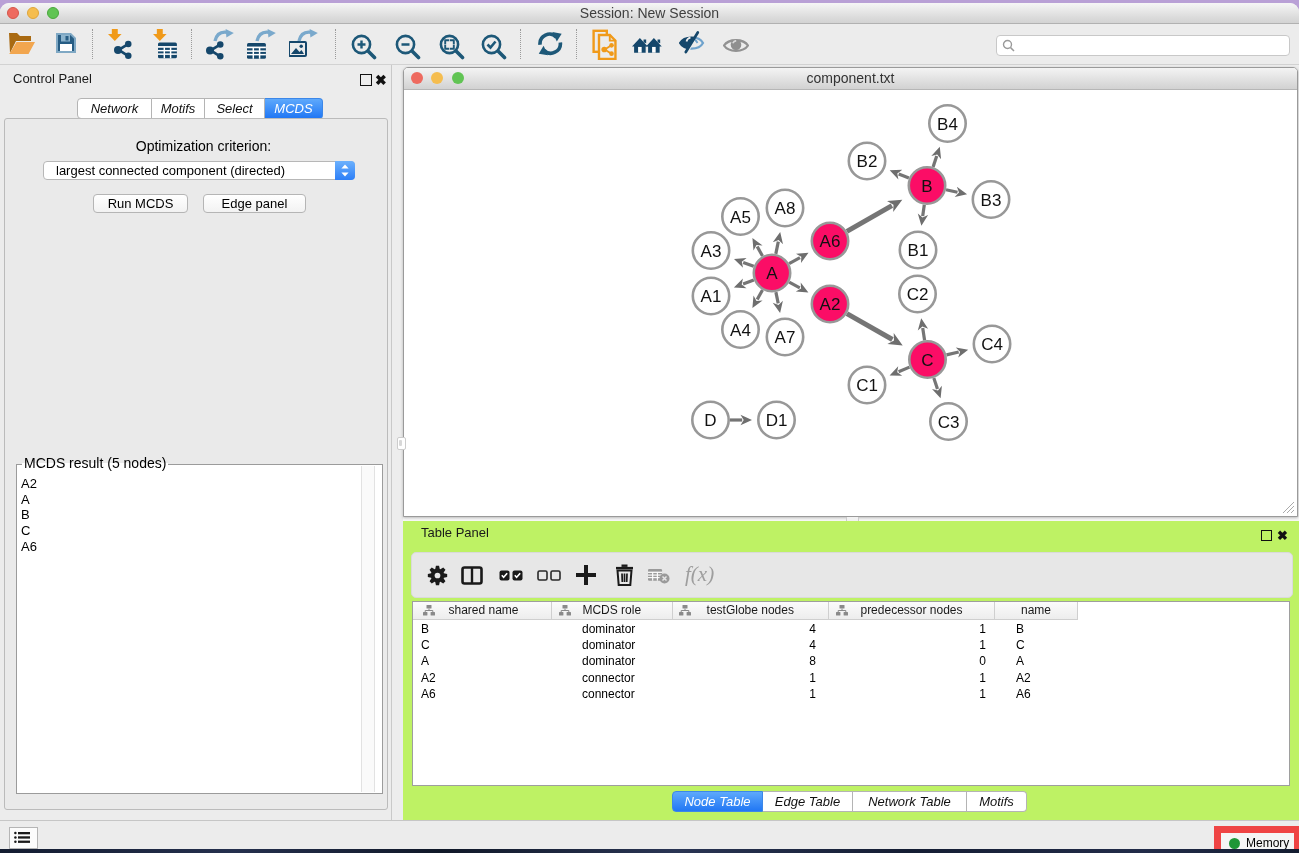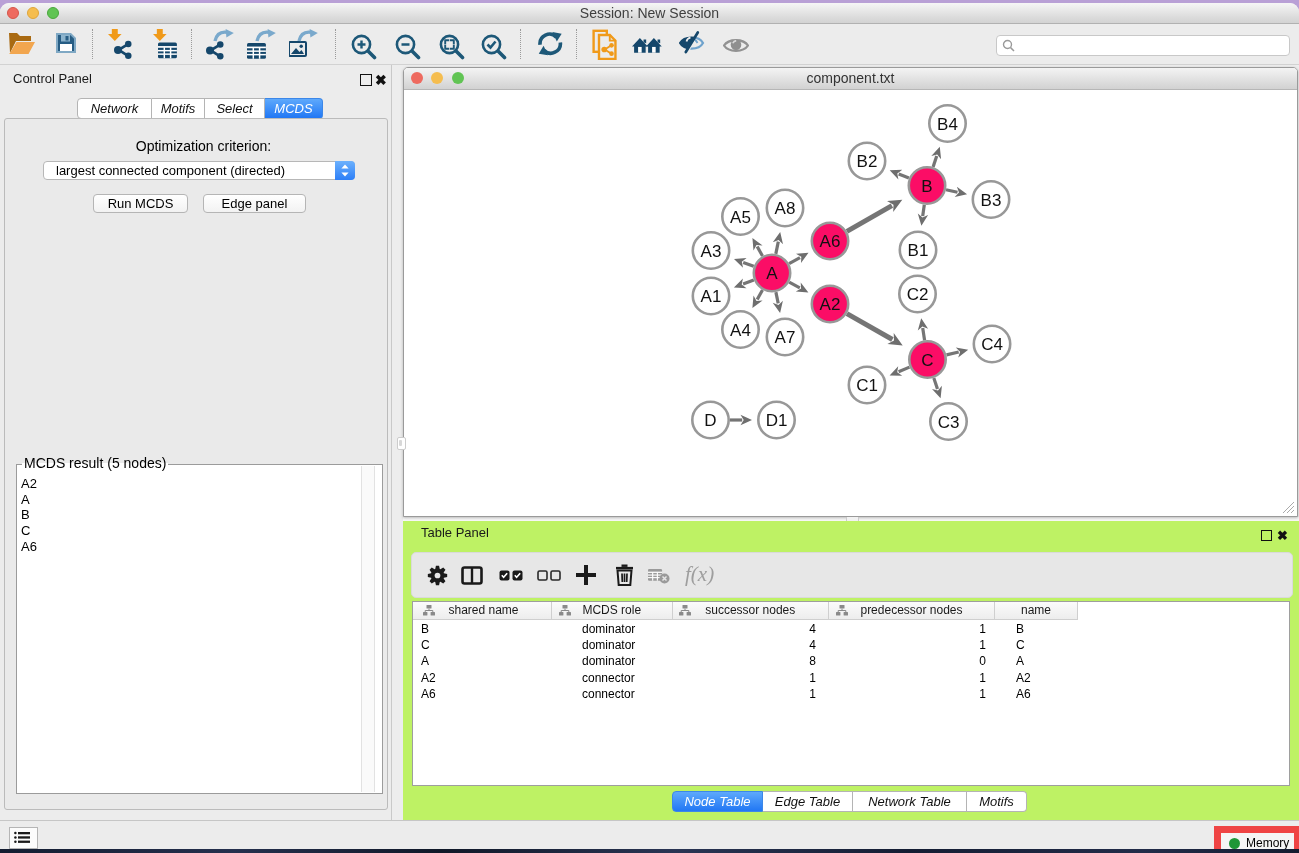--- a/index.html
+++ b/index.html
@@ -440,21 +440,21 @@
         </svg>
       <div class="th thb" style="left:139px;width:119.5px;">MCDS role</div>
       <svg class="abs" style="left:146px;top:3px" width="12" height="11" viewBox="0 0 12 11">
           <g fill="#8a8a8a">
             <rect x="3.5" y="0" width="5" height="3.6" rx="0.5"></rect>
             <rect x="0" y="7" width="4.4" height="3.6" rx="0.5"></rect>
             <rect x="7.6" y="7" width="4.4" height="3.6" rx="0.5"></rect>
           </g>
           <path d="M6 3.6 L6 5.5 M2.2 7 L2.2 5.5 L9.8 5.5 L9.8 7" stroke="#8a8a8a" stroke-width="1" fill="none"></path>
         </svg>
-      <div class="th thb" style="left:259.5px;width:155.5px;">successor nodes</div>
+      <div class="th thb" style="left:259.5px;width:155.5px;">testGlobe nodes</div>
       <svg class="abs" style="left:266px;top:3px" width="12" height="11" viewBox="0 0 12 11">
           <g fill="#8a8a8a">
             <rect x="3.5" y="0" width="5" height="3.6" rx="0.5"></rect>
             <rect x="0" y="7" width="4.4" height="3.6" rx="0.5"></rect>
             <rect x="7.6" y="7" width="4.4" height="3.6" rx="0.5"></rect>
           </g>
           <path d="M6 3.6 L6 5.5 M2.2 7 L2.2 5.5 L9.8 5.5 L9.8 7" stroke="#8a8a8a" stroke-width="1" fill="none"></path>
         </svg>
       <div class="th thb" style="left:416px;width:165px;">predecessor nodes</div>
       <svg class="abs" style="left:423px;top:3px" width="12" height="11" viewBox="0 0 12 11">

